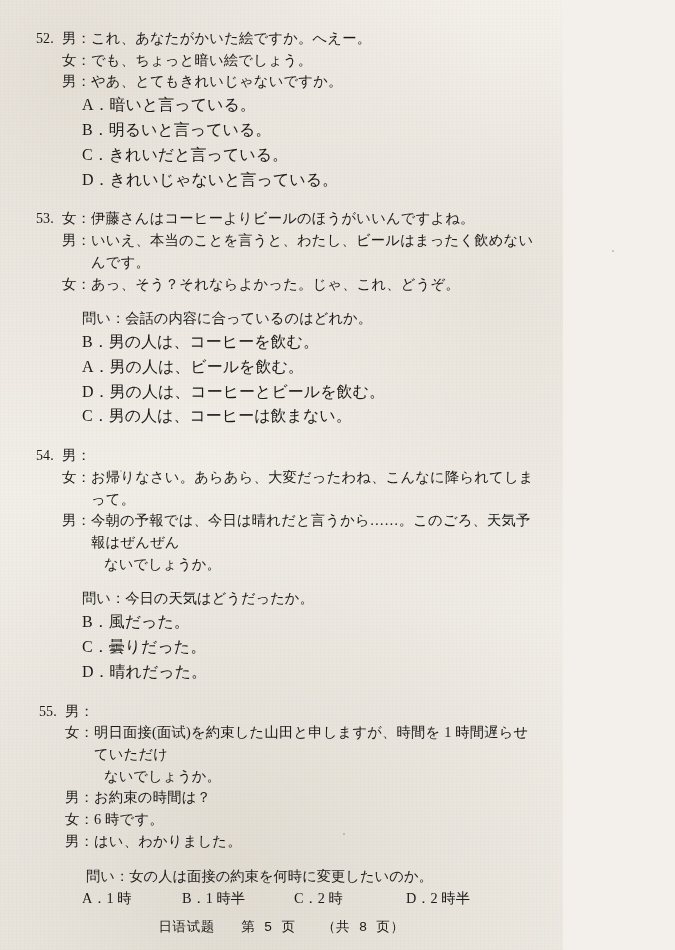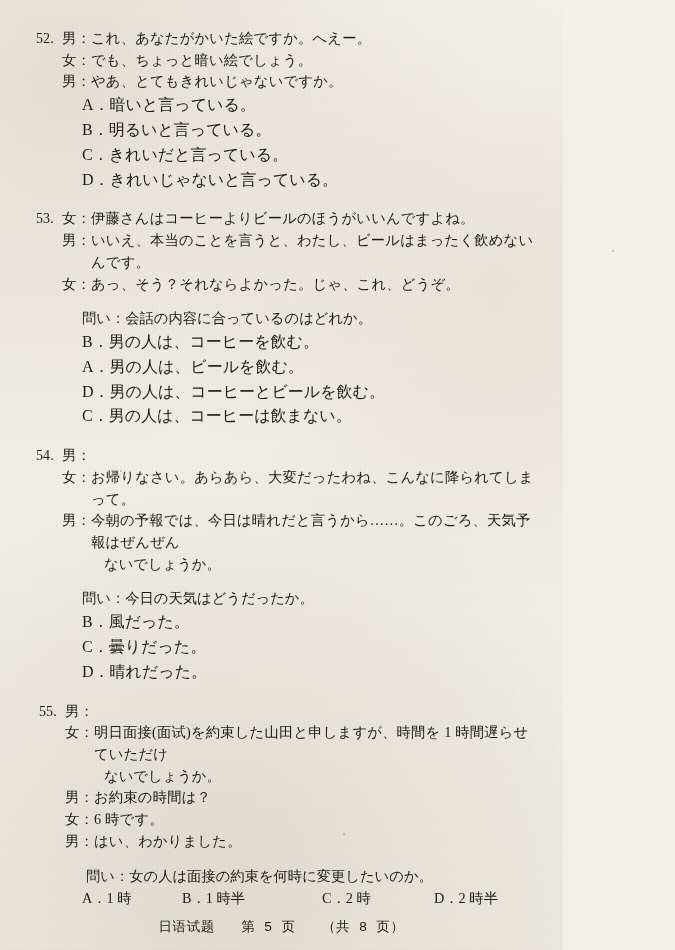--- a/index.html
+++ b/index.html
@@ -98,21 +98,21 @@
     padding-left: 54px;
     font-size: 14.3px;
     line-height: 1.55;
   }
   .choices-inline span {
     display: inline-block;
     font-family: Liberation Serif, serif;
   }
   .ci0 { width: 100px; }
   .ci1 { width: 112px; }
-  .ci2 { width: 112px; margin-left: 28px; }
+  .ci2 { width: 112px; }
   .footer {
     position: absolute;
     left: 0;
     right: 0;
     bottom: 14px;
     text-align: center;
     font-size: 13.5px;
     letter-spacing: 0.6px;
     z-index: 2;
     font-family: Liberation Mono, monospace;

